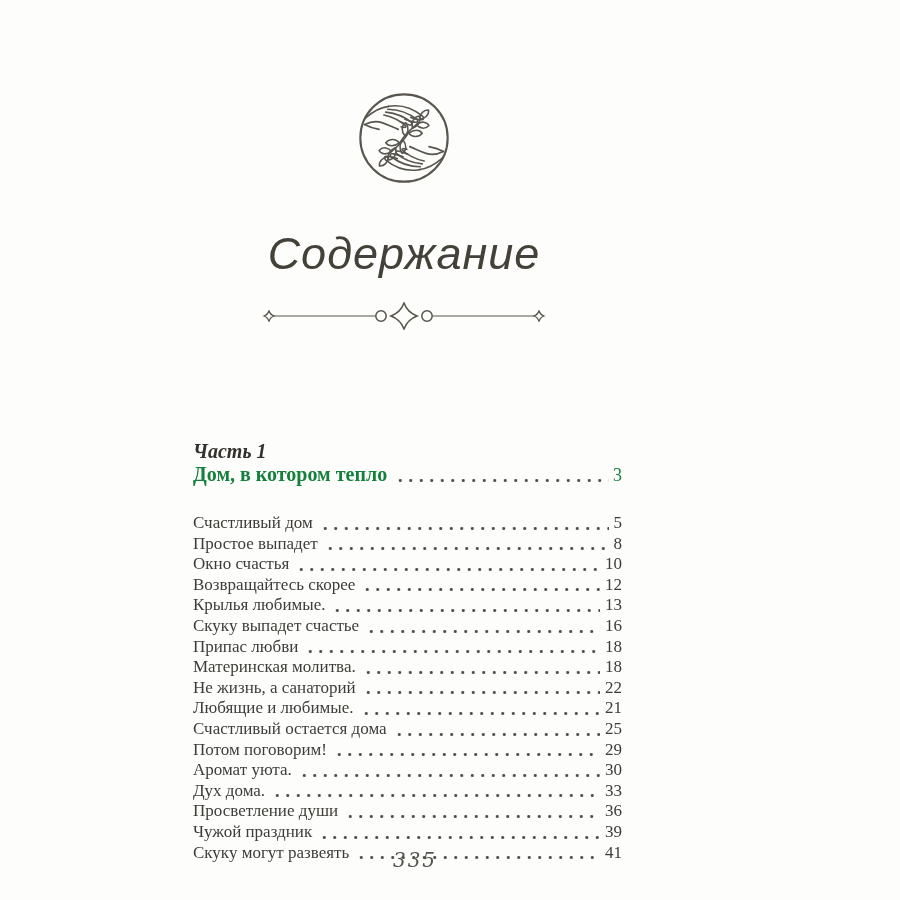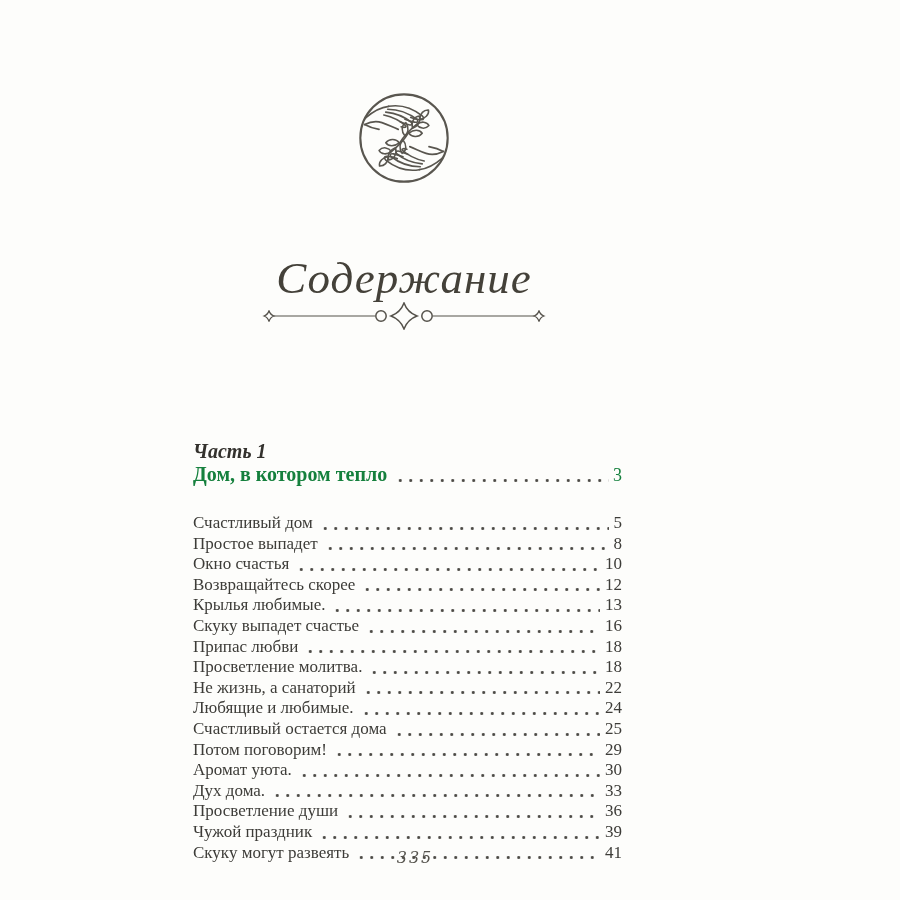--- a/index.html
+++ b/index.html
@@ -22,27 +22,26 @@
   }
   .emblem svg { width: 100%; height: 100%; }
   .emblem path, .emblem circle { stroke: #59564f; fill: none; }
 
   
   .book-title {
     position: absolute;
     left: 404px;
     top: 228px;
     transform: translateX(-50%);
-    font-family: Liberation Serif, serif;
+    font-family: Liberation Sans, sans-serif;
     font-style: italic;
     font-size: 45px;
     letter-spacing: 1px;
     color: #444139;
     white-space: nowrap;
-    margin-top: 24px;
   }
 
   
   .divider {
     position: absolute;
     left: 404px;
     top: 302px;
     transform: translateX(-50%);
     width: 284px;
     height: 28px;
@@ -98,21 +97,21 @@
   .part-row .pagenum { font-size: 18px; }
 
   
   .folio {
     position: absolute;
     left: 415px;
     top: 848px;
     transform: translateX(-50%);
     font-family: "DejaVu Serif", serif;
     font-style: italic;
-    font-size: 16px;
+    font-size: 20px;
     letter-spacing: 2px;
     color: #55534d;
   }
 </style>
 </head>
 <body>
 
 <div class="page">
 
   <div class="emblem">
@@ -203,35 +202,35 @@
     <span class="pagenum entry-page">16</span>
   </div>
 
   <div class="entry">
     <span class="entry-title">Припас любви</span>
     <span class="leader"></span>
     <span class="pagenum entry-page">18</span>
   </div>
 
   <div class="entry">
-    <span class="entry-title">Просветление молитва.</span>
+    <span class="entry-title">Материнская молитва.</span>
     <span class="leader"></span>
     <span class="pagenum entry-page">18</span>
   </div>
 
   <div class="entry">
     <span class="entry-title">Не жизнь, а санаторий</span>
     <span class="leader"></span>
     <span class="pagenum entry-page">22</span>
   </div>
 
   <div class="entry">
     <span class="entry-title">Любящие и любимые.</span>
     <span class="leader"></span>
-    <span class="pagenum entry-page">24</span>
+    <span class="pagenum entry-page">21</span>
   </div>
 
   <div class="entry">
     <span class="entry-title">Счастливый остается дома</span>
     <span class="leader"></span>
     <span class="pagenum entry-page">25</span>
   </div>
 
   <div class="entry">
     <span class="entry-title">Потом поговорим!</span>

